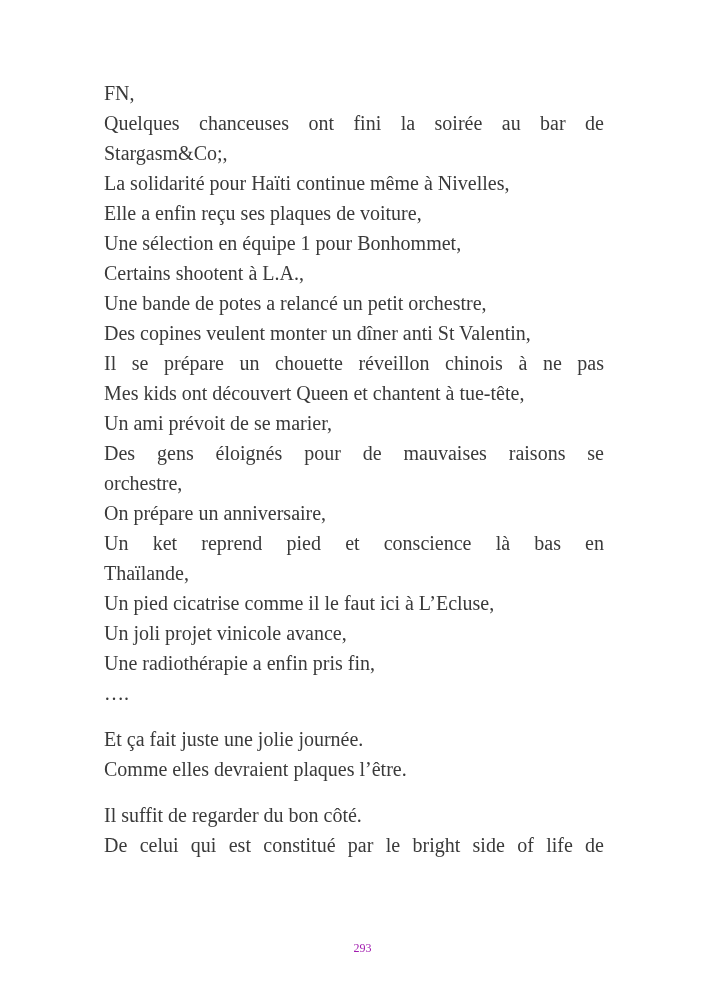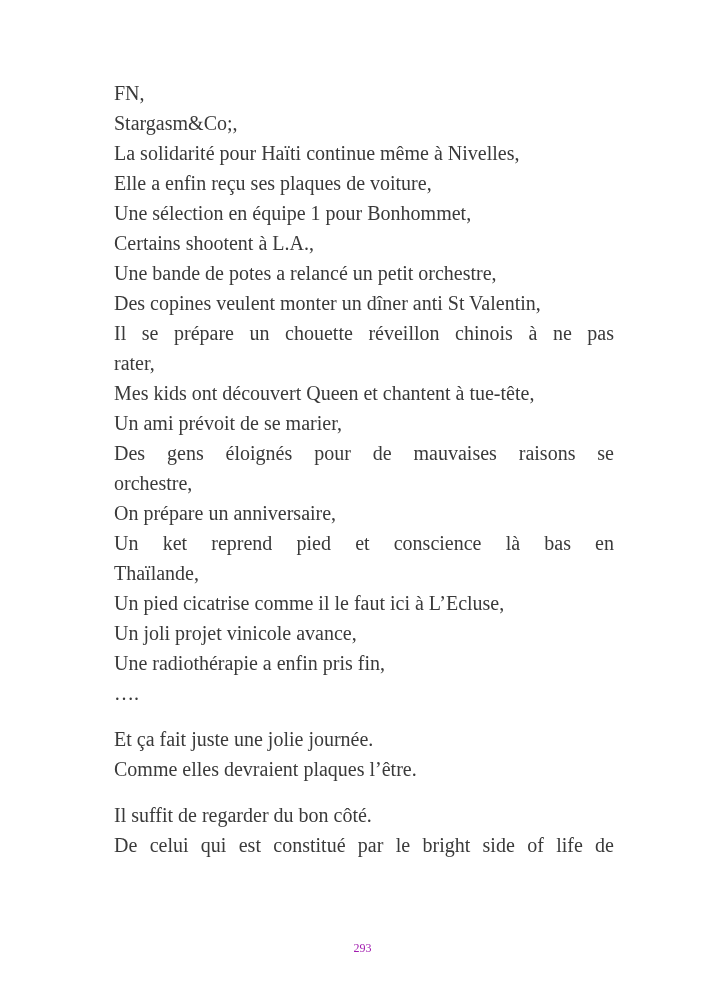--- a/index.html
+++ b/index.html
@@ -10,21 +10,21 @@
   body {
     width: 709px;
     height: 992px;
     position: relative;
     font-family: "Liberation Serif", "DejaVu Serif", serif;
     color: #3a3a3a;
     overflow: hidden;
   }
   .page {
     position: absolute;
-    left: 114px;
+    left: 104px;
     top: 78px;
     width: 500px;
   }
   .block {
     margin: 0;
   }
   .block + .block {
     margin-top: 16px;
   }
   .line {
@@ -51,29 +51,29 @@
     color: #a21caf;
   }
 </style>
 </head>
 <body>
 
 <div class="page">
 
   <div class="block">
     <p class="line">FN,</p>
+    <p class="line stretch">Quelques chanceuses ont fini la soirée au bar de</p>
     <p class="line">Stargasm&amp;Co;,</p>
     <p class="line">La solidarité pour Haïti continue même à Nivelles,</p>
     <p class="line">Elle a enfin reçu ses plaques de voiture,</p>
     <p class="line">Une sélection en équipe 1 pour Bonhommet,</p>
     <p class="line">Certains shootent à L.A.,</p>
     <p class="line">Une bande de potes a relancé un petit orchestre,</p>
     <p class="line">Des copines veulent monter un dîner anti St Valentin,</p>
     <p class="line stretch">Il se prépare un chouette réveillon chinois à ne pas</p>
-    <p class="line">rater,</p>
     <p class="line">Mes kids ont découvert Queen et chantent à tue-tête,</p>
     <p class="line">Un ami prévoit de se marier,</p>
     <p class="line stretch">Des gens éloignés pour de mauvaises raisons se</p>
     <p class="line">orchestre,</p>
     <p class="line">On prépare un anniversaire,</p>
     <p class="line stretch">Un ket reprend pied et conscience là bas en</p>
     <p class="line">Thaïlande,</p>
     <p class="line">Un pied cicatrise comme il le faut ici à L’Ecluse,</p>
     <p class="line">Un joli projet vinicole avance,</p>
     <p class="line">Une radiothérapie a enfin pris fin,</p>

